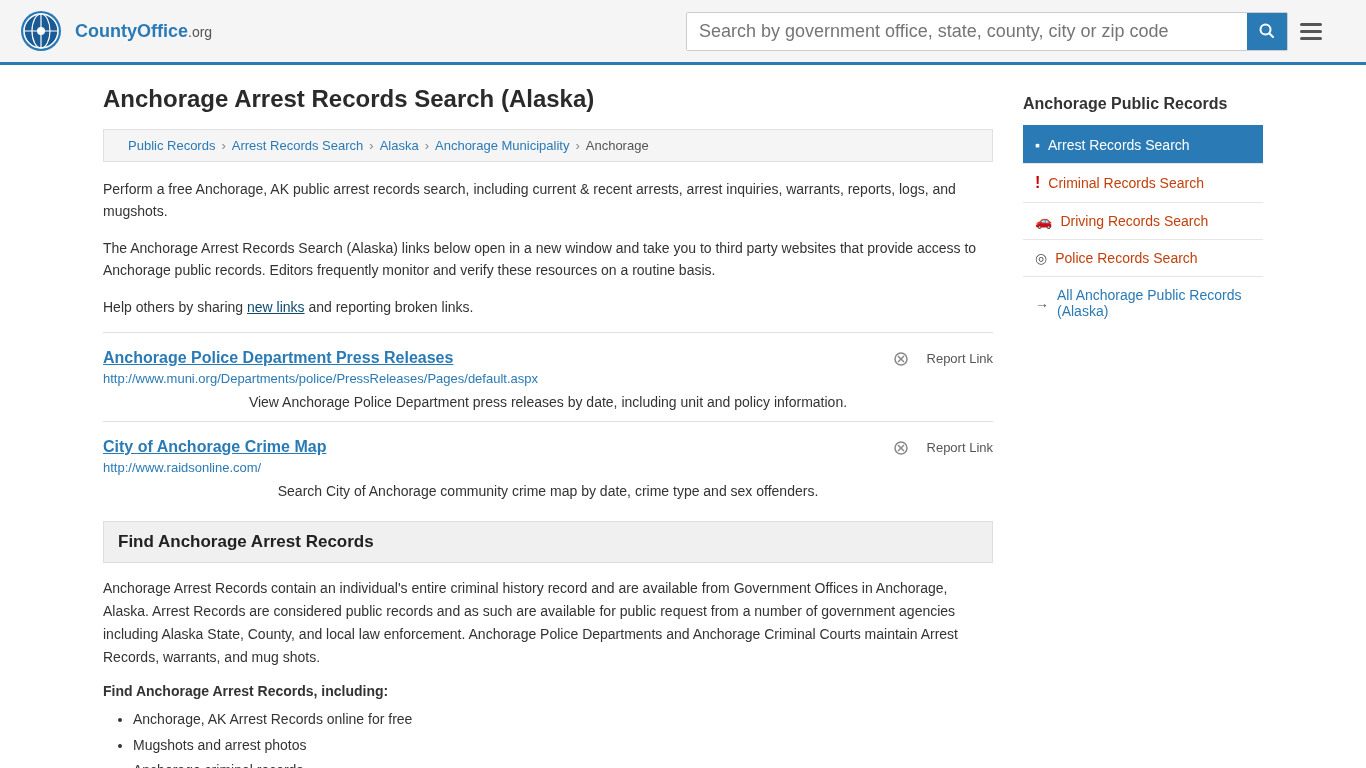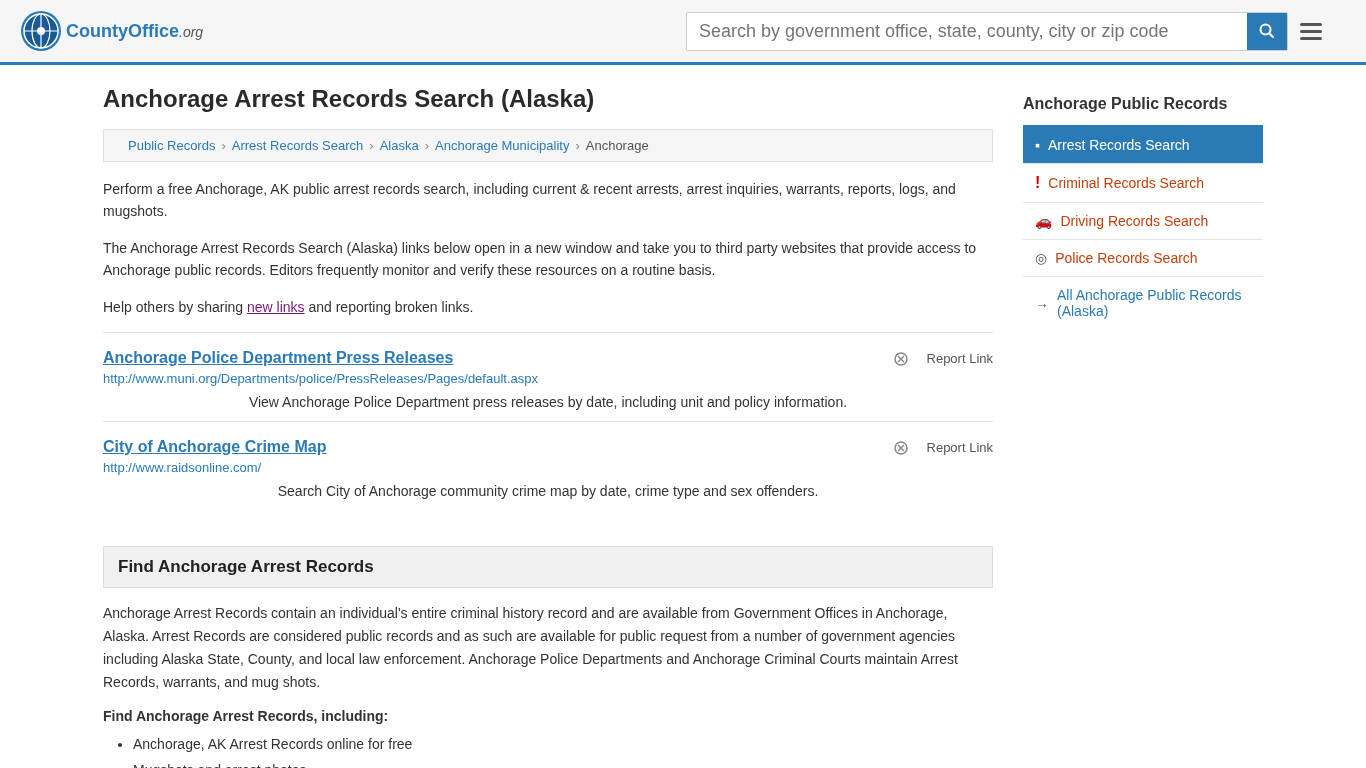--- a/index.html
+++ b/index.html
@@ -10,21 +10,21 @@
       background: #f5f5f5;
       border-bottom: 3px solid #2a7ab5;
       padding: 10px 20px;
       display: flex;
       align-items: center;
       justify-content: space-between;
     }
     #logo-area {
       display: flex;
       align-items: center;
-      gap: 4px;
+      gap: 13px;
     }
     #logo-icon {
       width: 42px;
       height: 42px;
     }
     #search-area {
       display: flex;
       align-items: center;
       gap: 8px;
       flex: 1;
@@ -115,21 +115,21 @@
     #breadcrumb .sep { color: #888; margin: 0 2px; }
 
     
     .desc-text {
       margin-bottom: 14px;
       line-height: 1.6;
       font-size: 14px;
       color: #333;
     }
     .desc-text a {
-      color: #701a75;
+      color: #0c4a6e;
     }
 
     
     .link-entry {
       border-top: 1px solid #e0e0e0;
       padding: 16px 0 8px;
     }
     .link-entry-header {
       display: flex;
       align-items: flex-start;
@@ -169,21 +169,21 @@
     }
 
     
     .section-heading {
       background: #f0f0f0;
       border: 1px solid #ddd;
       padding: 10px 14px;
       font-size: 17px;
       font-weight: bold;
       color: #222;
-      margin: 36px 0 14px;
+      margin: 11px 0 14px;
     }
 
     
     .body-text {
       font-size: 14px;
       color: #333;
       line-height: 1.65;
       margin-bottom: 14px;
     }
     .body-text-bold {
@@ -260,21 +260,21 @@
 
       <ellipse cx="21" cy="21" rx="9" ry="17" fill="none" stroke="#fff" stroke-width="1.2"></ellipse>
       <line x1="4" y1="21" x2="38" y2="21" stroke="#fff" stroke-width="1.2"></line>
       <ellipse cx="21" cy="21" rx="17" ry="17" fill="none" stroke="#fff" stroke-width="1.5"></ellipse>
       <line x1="21" y1="4" x2="21" y2="38" stroke="#fff" stroke-width="1.2"></line>
 
       <circle cx="21" cy="21" r="4" fill="#fff"></circle>
     </svg>
     <div style="display:flex;align-items:baseline;gap:0;">
       <span style="font-size:18px;font-weight:bold;color:#2a7ab5;">CountyOffice</span>
-        <span style="font-size:14px;color:#555;font-style:italic;">.org</span>
+        <span style="font-size:14px;color:#555;">.org</span>
     </div>
   </div>
 
   <div id="search-area">
     <div id="search-input-wrapper">
       <input id="search-input" type="text" placeholder="Search by government office, state, county, city or zip code" style="">
       <button id="search-btn">
         <svg width="16" height="16" viewBox="0 0 16 16" fill="none" xmlns="http://www.w3.org/2000/svg">
           <circle cx="6.5" cy="6.5" r="5" stroke="white" stroke-width="2"></circle>
           <line x1="10.5" y1="10.5" x2="14" y2="14" stroke="white" stroke-width="2" stroke-linecap="round"></line>

